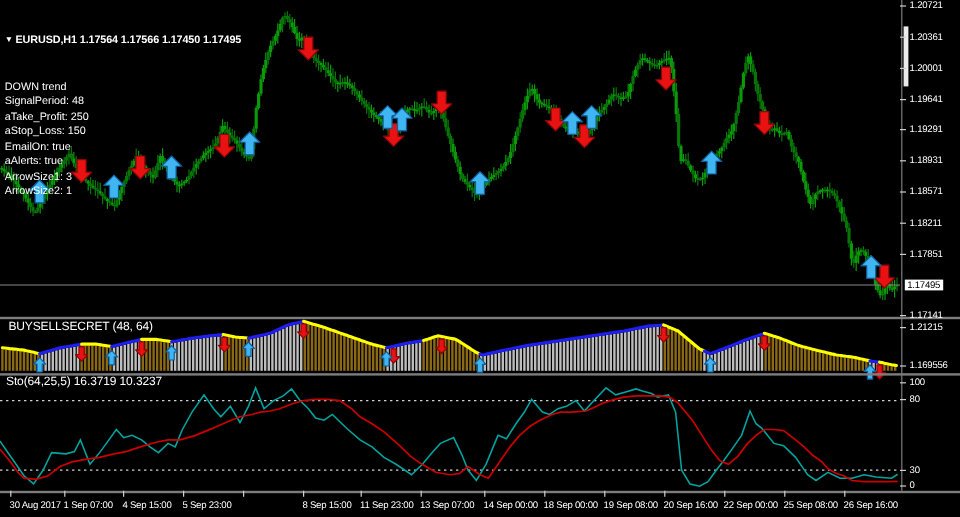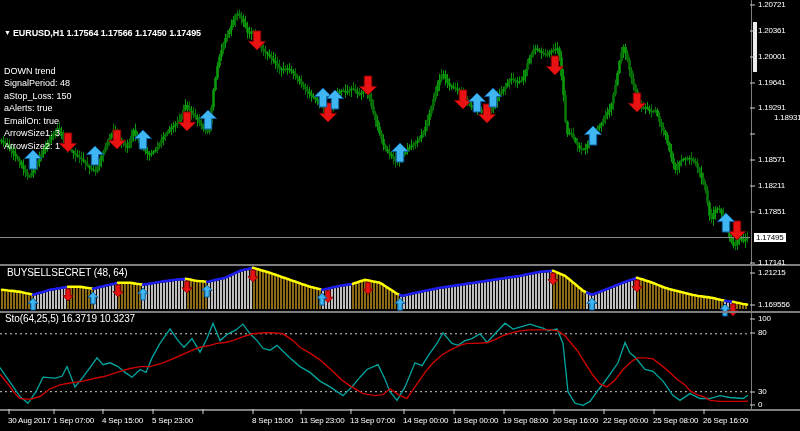--- a/index.html
+++ b/index.html
@@ -1112,33 +1112,33 @@
       <line x1="454" y1="409" x2="454" y2="414" stroke="#cfcfcf" stroke-width="1"></line>
       <line x1="504" y1="409" x2="504" y2="414" stroke="#cfcfcf" stroke-width="1"></line>
       <line x1="554" y1="409" x2="554" y2="414" stroke="#cfcfcf" stroke-width="1"></line>
       <line x1="604" y1="409" x2="604" y2="414" stroke="#cfcfcf" stroke-width="1"></line>
       <line x1="654" y1="409" x2="654" y2="414" stroke="#cfcfcf" stroke-width="1"></line>
       <line x1="704" y1="409" x2="704" y2="414" stroke="#cfcfcf" stroke-width="1"></line>
     </svg>
 
   <div id="overlay">
     <div><span class="tri">▼</span><span class="sym">EURUSD,H1</span><span class="ohlc"> <span>1.17564 1.17566 1.17450 1.17495</span></span></div>
-    <div id="params"><div>DOWN trend</div><div>SignalPeriod: 48</div><div>aStop_Loss: 150</div><div>aAlerts: true</div><div>EmailOn: true</div><div>ArrowSize1: 3</div><div>ArrowSize2: 1</div></div>
+    <div id="params"><div>DOWN trend</div><div>SignalPeriod: 48</div><div>aTake_Profit: 250</div><div>aStop_Loss: 150</div><div>EmailOn: true</div><div>aAlerts: true</div><div>ArrowSize1: 3</div><div>ArrowSize2: 1</div></div>
   </div>
 
   <div class="ptitle" style="left:7px;top:267px;">BUYSELLSECRET (48, 64)</div>
   <div class="ptitle" style="left:5px;top:313px;">Sto(64,25,5) 16.3719 10.3237</div>
 
   <div id="priceAxis">
       <span class="axlab" style="left: 758px; top: 0px;">1.20721</span>
       <span class="axlab" style="left: 758px; top: 26px;">1.20361</span>
       <span class="axlab" style="left: 758px; top: 52px;">1.20001</span>
       <span class="axlab" style="left: 758px; top: 78px;">1.19641</span>
       <span class="axlab" style="left: 758px; top: 103px;">1.19291</span>
-      <span class="axlab" style="left: 758px; top: 113px; margin-left: 16px;">1.18931</span>
+      <span class="axlab" style="left: 758px; top: 129px;">1.18931</span>
       <span class="axlab" style="left: 758px; top: 155px;">1.18571</span>
       <span class="axlab" style="left: 758px; top: 181px;">1.18211</span>
       <span class="axlab" style="left: 758px; top: 207px;">1.17851</span>
       <span class="axlab hl" style="left: 754px; top: 233px;">1.17495</span>
       <span class="axlab" style="left: 758px; top: 258px;">1.17141</span>
       <span class="axlab" style="left: 758px; top: 268px;">1.21215</span>
       <span class="axlab" style="left: 758px; top: 300px;">1.169556</span>
       <span class="axlab" style="left: 758px; top: 314px;">100</span>
       <span class="axlab" style="left: 758px; top: 328px;">80</span>
       <span class="axlab" style="left: 758px; top: 387px;">30</span>

